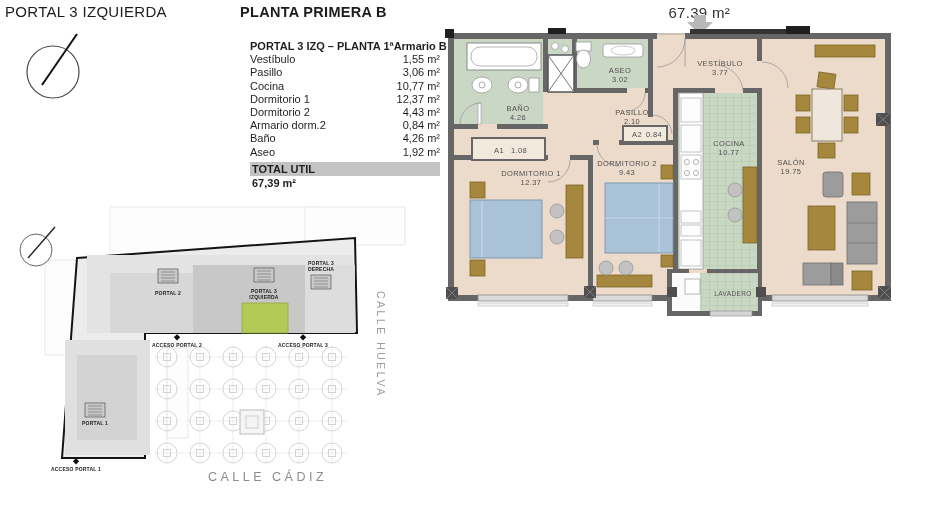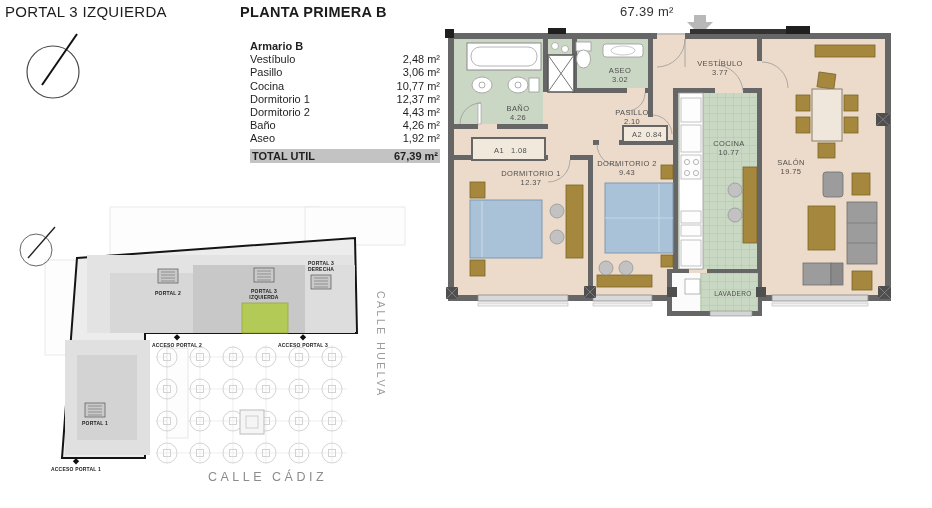--- a/index.html
+++ b/index.html
@@ -8,27 +8,27 @@
     font-family:"Liberation Sans", sans-serif;color:#222;overflow:hidden;
   }
   .abs{position:absolute;}
   .title-left{left:5px;top:3px;font-size:15px;font-weight:normal;letter-spacing:.3px;color:#1c1c1c;}
   .title-right{left:195px;top:4px;font-size:14.5px;font-weight:bold;letter-spacing:.3px;color:#1c1c1c;margin-left:45px;}
 
   
   .area-table{left:250px;top:40px;width:190px;font-size:11px;line-height:13.2px;color:#1f1f1f;}
   .at-row{display:flex;justify-content:space-between;height:13.2px;white-space:nowrap;}
   .at-head{font-weight:bold;}
-  .at-total{background:#c3c3c3;font-weight:bold;margin-top:3px;height:14px;line-height:14px;padding:0 2px;display:flex;justify-content:space-between;}
+  .at-total{background:#c3c3c3;font-weight:bold;margin-top:3px;height:14px;line-height:14px;padding:0 2px;display:flex;justify-content:space-between;flex-direction:column;}
 
   
   .entry-arrow{left:687px;top:15px;width:26px;}
   .entry-arrow .stem{width:12px;height:7px;background:#b8b8b8;margin:0 auto;}
   .entry-arrow .tri{width:0;height:0;margin:0 auto;border-left:13px solid transparent;border-right:13px solid transparent;border-top:13px solid #b8b8b8;}
-  .plan-area-label{left:620px;top:4px;width:70px;text-align:left;font-size:13px;color:#333;letter-spacing:.3px;}
+  .plan-area-label{left:660px;top:4px;width:70px;text-align:right;font-size:15px;color:#333;letter-spacing:.3px;}
 
   .street-v{left:375px;top:291px;writing-mode:vertical-rl;font-size:10.5px;letter-spacing:2.5px;color:#9b9b9b;}
   .street-h{left:167px;top:470px;font-size:12.5px;letter-spacing:3.5px;color:#8c8c8c;margin-left:41px;}
 
   svg{display:block;}
   svg text{font-family:"Liberation Sans", sans-serif;}
   .rlabel{fill:#4f4f4f;font-size:7.5px;letter-spacing:.4px;}
   .slabel{fill:#1b1b1b;font-size:5px;font-weight:bold;letter-spacing:.2px;}
 </style>
 </head>
@@ -37,41 +37,46 @@
 <div class="abs title-left">PORTAL 3 IZQUIERDA</div>
 <div class="abs title-right">PLANTA PRIMERA B</div>
 
 <svg class="abs" style="left:25px;top:28px" width="62" height="76">
   <circle cx="28" cy="44" r="26" fill="none" stroke="#4a4a4a" stroke-width="1.2"></circle>
   <line x1="17" y1="57" x2="52" y2="6" stroke="#111" stroke-width="2"></line>
 </svg>
 
 <div class="abs area-table">
   <div class="at-row at-head">
+    <span>PORTAL 3 IZQ – PLANTA 1ª</span>
     <span>Armario B</span>
   </div>
   <div class="at-row">
       <span>Vestíbulo</span>
-      <span>2,48 m²</span>
+      <span>1,55 m²</span>
     </div>
   <div class="at-row">
       <span>Pasillo</span>
       <span>3,06 m²</span>
     </div>
   <div class="at-row">
       <span>Cocina</span>
       <span>10,77 m²</span>
     </div>
   <div class="at-row">
       <span>Dormitorio 1</span>
       <span>12,37 m²</span>
     </div>
   <div class="at-row">
       <span>Dormitorio 2</span>
       <span>4,43 m²</span>
+    </div>
+  <div class="at-row">
+      <span>Armario dorm.2</span>
+      <span>0,84 m²</span>
     </div>
   <div class="at-row">
       <span>Baño</span>
       <span>4,26 m²</span>
     </div>
   <div class="at-row">
       <span>Aseo</span>
       <span>1,92 m²</span>
     </div>
   <div class="at-total">

